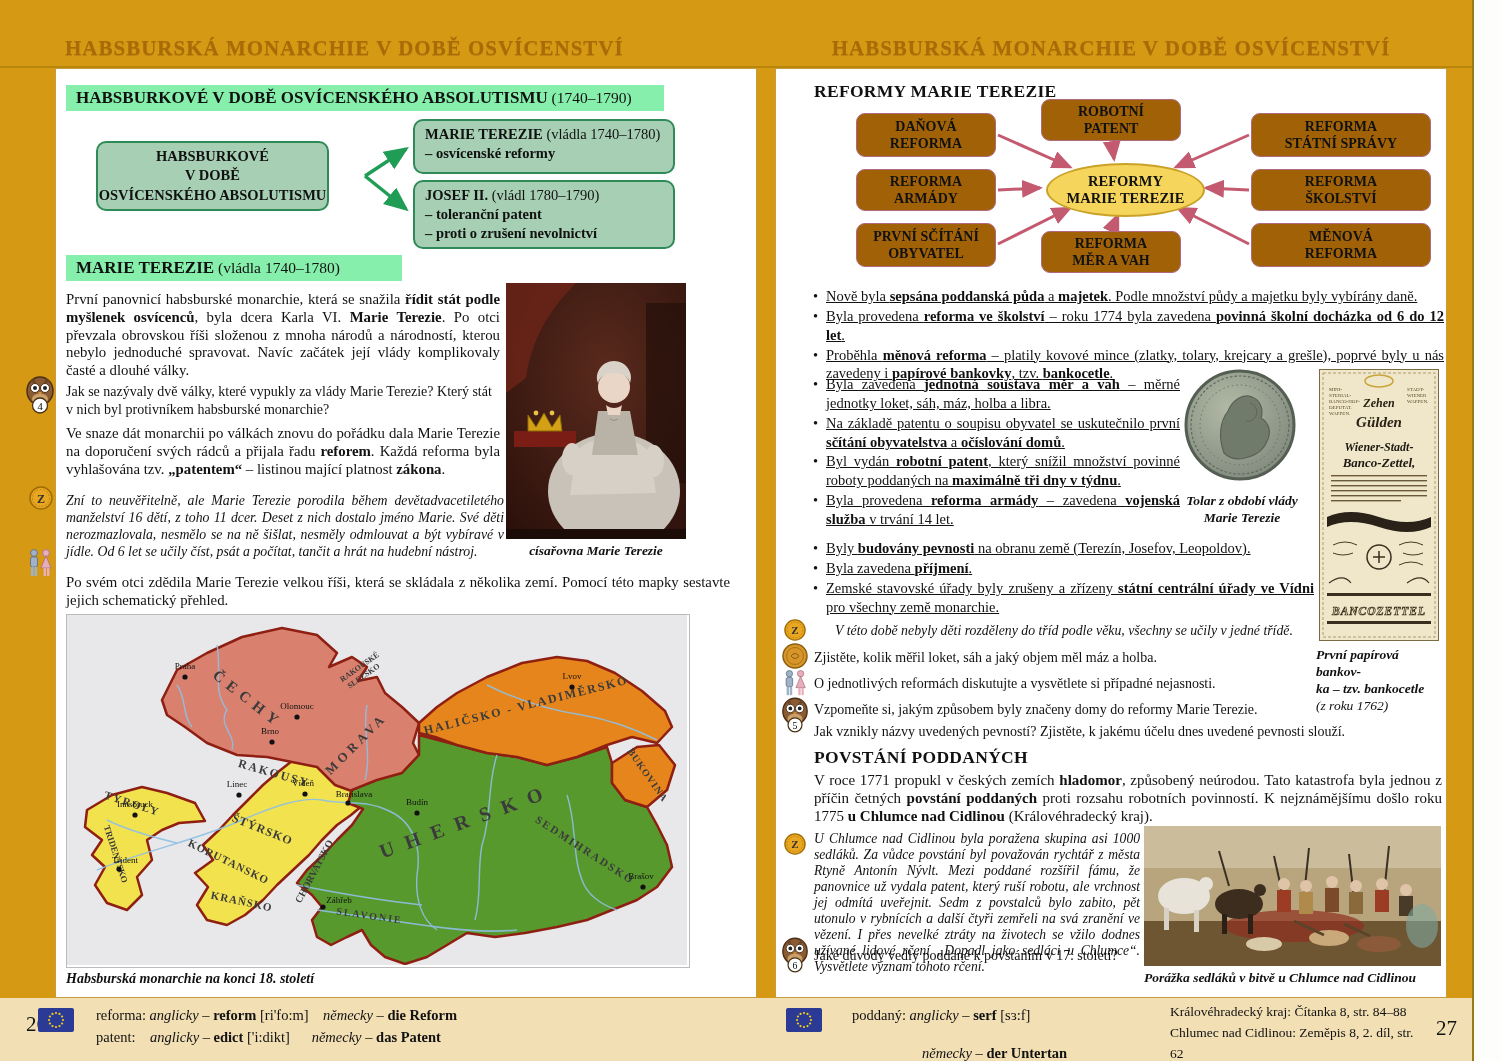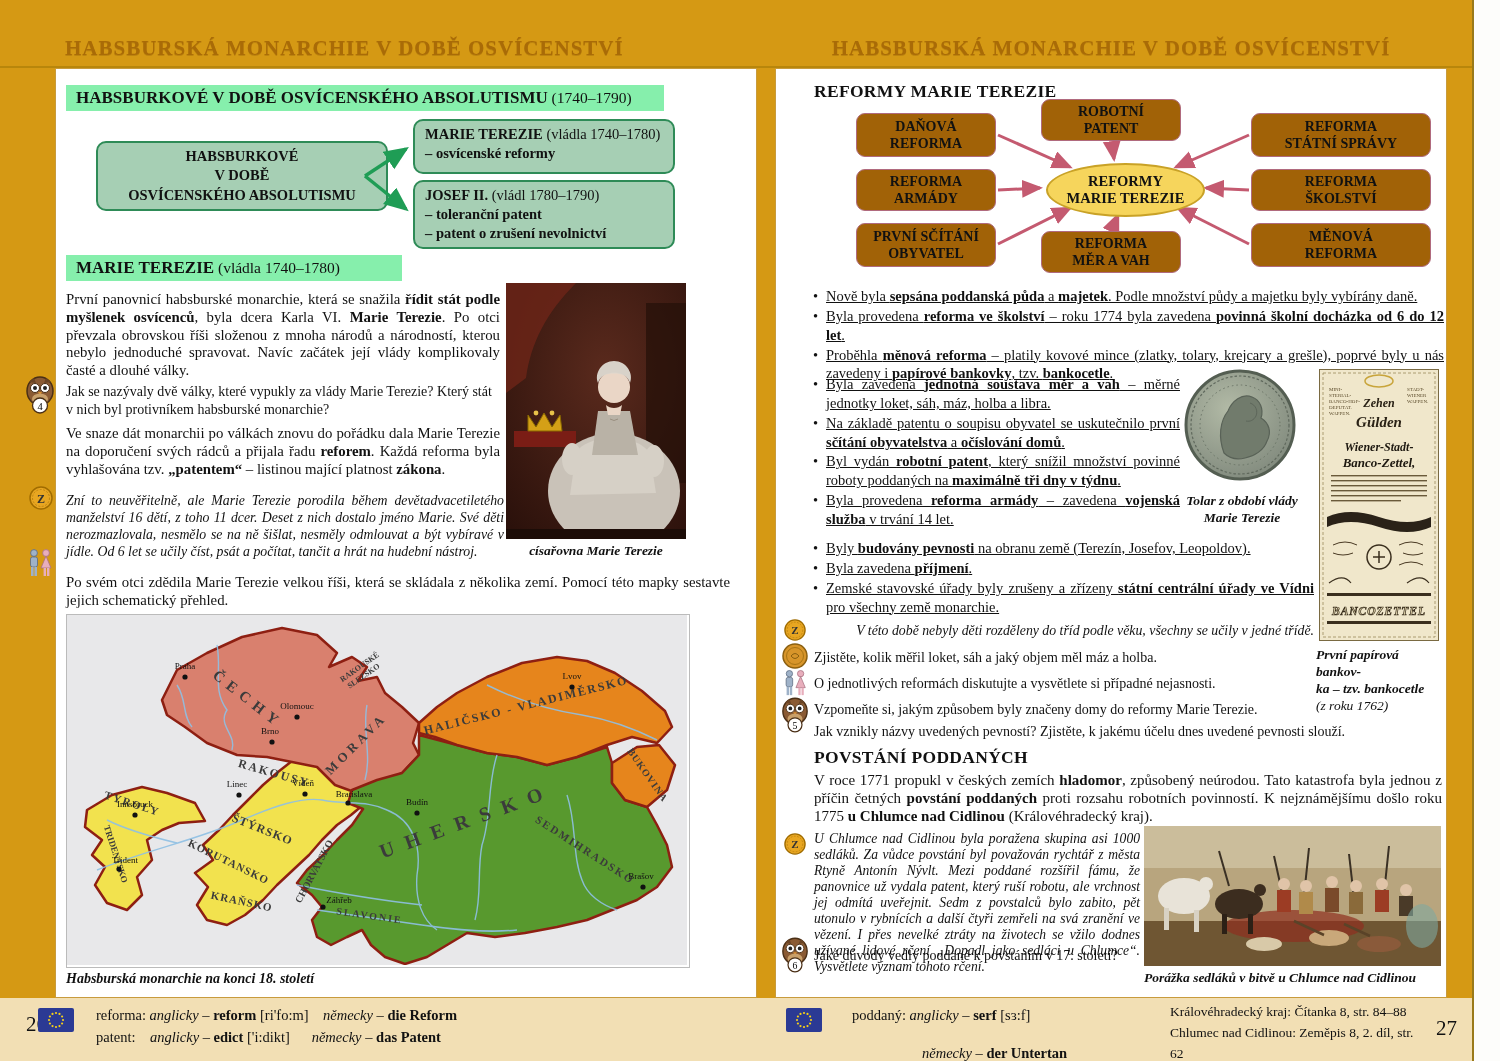--- a/index.html
+++ b/index.html
@@ -52,21 +52,21 @@
   <div class="head-rule"></div>
   <div class="paper-edge"></div>
 
   <div class="page" style="left:55px;width:702px;">
 
     <div class="tanbox abs" style="left:10px;top:16px;width:598px;">
       <b>HABSBURKOVÉ V DOBĚ OSVÍCENSKÉHO ABSOLUTISMU</b><span> (1740–1790)</span>
     </div>
 
     <div class="abs" style="left:10px;top:48px;width:640px;height:132px;">
-      <div class="greenbox" style="left:30px;top:24px;width:292px;height:70px;">
+      <div class="greenbox" style="left:30px;top:24px;width:233px;height:70px;">
         <div class="ctr">
           <div>HABSBURKOVÉ</div>
           <div>V DOBĚ</div>
           <div>OSVÍCENSKÉHO ABSOLUTISMU</div>
         </div>
       </div>
       <svg class="abs" style="left:295px;top:6px;" width="52" height="120" viewBox="0 0 52 120">
         <defs>
           <marker id="arrG" markerWidth="9" markerHeight="9" refX="6" refY="3" orient="auto">
             <path d="M0,0 L7,3 L0,6 Z" fill="#1f9d55"></path>
@@ -75,21 +75,21 @@
         <line x1="4" y1="53" x2="45" y2="26" stroke="#1f9d55" stroke-width="3.5" marker-end="url(#arrG)"></line>
         <line x1="4" y1="53" x2="45" y2="86" stroke="#1f9d55" stroke-width="3.5" marker-end="url(#arrG)"></line>
       </svg>
       <div class="greenbox gnode" style="left:347px;top:2px;width:262px;height:55px;">
         <div class="t-line"><span style="font-weight:bold">MARIE TEREZIE</span><span> (vládla 1740–1780)</span></div>
         <div class="t-line">–  osvícenské reformy</div>
       </div>
       <div class="greenbox gnode" style="left:347px;top:63px;width:262px;height:69px;">
         <div class="t-line"><span style="font-weight:bold">JOSEF II.</span><span> (vládl 1780–1790)</span></div>
         <div class="t-line">– toleranční patent</div>
-        <div class="t-line">– patent o zrušení nevolnictví</div>
+        <div class="t-line">– proti o zrušení nevolnictví</div>
       </div>
     </div>
 
     <div class="tanbox abs" style="left:10px;top:186px;width:336px;">
       <b>MARIE TEREZIE</b><span> (vládla 1740–1780)</span>
     </div>
 
     <div class="body-text abs" style="left:10px;top:222px;width:434px;"><span>První panovnicí habsburské monarchie, která se snažila </span><b>řídit stát podle myšlenek osvícenců</b><span>, byla dcera Karla VI. </span><b>Marie Terezie</b><span>. Po otci převzala obrovskou říši složenou z mnoha národů a národností, kterou nebylo jednoduché spravovat. Navíc začátek její vlády komplikovaly časté a dlouhé války.</span></div>
 
     <div class="quest abs" style="left:10px;top:314px;width:434px;">Jak se nazývaly dvě války, které vypukly za vlády Marie Terezie? Který stát v nich byl protivníkem habsburské monarchie?</div>
@@ -380,21 +380,21 @@
       <div style="font-weight:normal">(z roku 1762)</div>
     </div>
 
     <div class="abs" style="left:8px;top:550px;">
       <svg width="22" height="22" viewBox="0 0 24 24">
           <circle cx="12" cy="12" r="11" fill="#e8a621" stroke="#a06c00" stroke-width="1.5"></circle>
           <circle cx="12" cy="12" r="8.5" fill="none" stroke="#c08410" stroke-width="1" stroke-dasharray="2 1.5"></circle>
           <text x="12" y="16.5" font-size="12" font-weight="bold" text-anchor="middle" fill="#333">Z</text>
         </svg>
     </div>
-    <div class="note-italic abs" style="left:38px;top:554px;width:500px;text-align:right;">V této době nebyly děti rozděleny do tříd podle věku, všechny se učily v jedné třídě.</div>
+    <div class="note-italic abs" style="left:38px;top:554px;width:500px;text-align:center;">V této době nebyly děti rozděleny do tříd podle věku, všechny se učily v jedné třídě.</div>
 
     <div class="abs" style="left:6px;top:574px;">
       <svg width="26" height="26" viewBox="0 0 26 26">
         <circle cx="13" cy="13" r="12" fill="#d7952a" stroke="#8a5f10" stroke-width="1.5"></circle>
         <circle cx="13" cy="13" r="8.5" fill="none" stroke="#a87414" stroke-width="1"></circle>
         <path d="M9,13 q4,-5 8,0 q-4,5 -8,0" fill="none" stroke="#8a5f10" stroke-width="1"></path>
       </svg>
     </div>
     <div class="quest abs" style="left:38px;top:580px;width:520px;">Zjistěte, kolik měřil loket, sáh a jaký objem měl máz a holba.</div>
 

